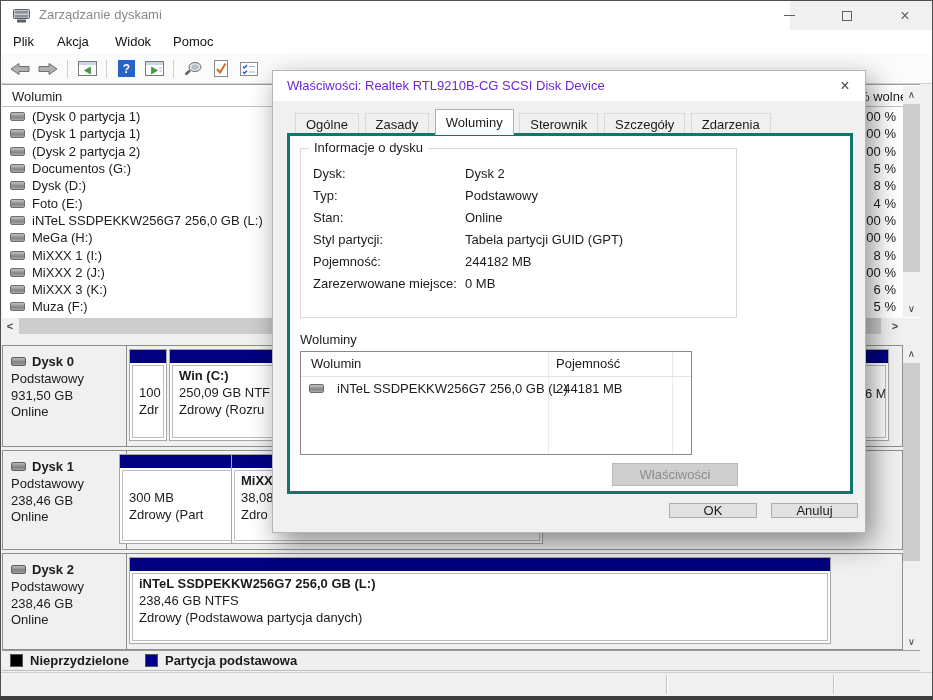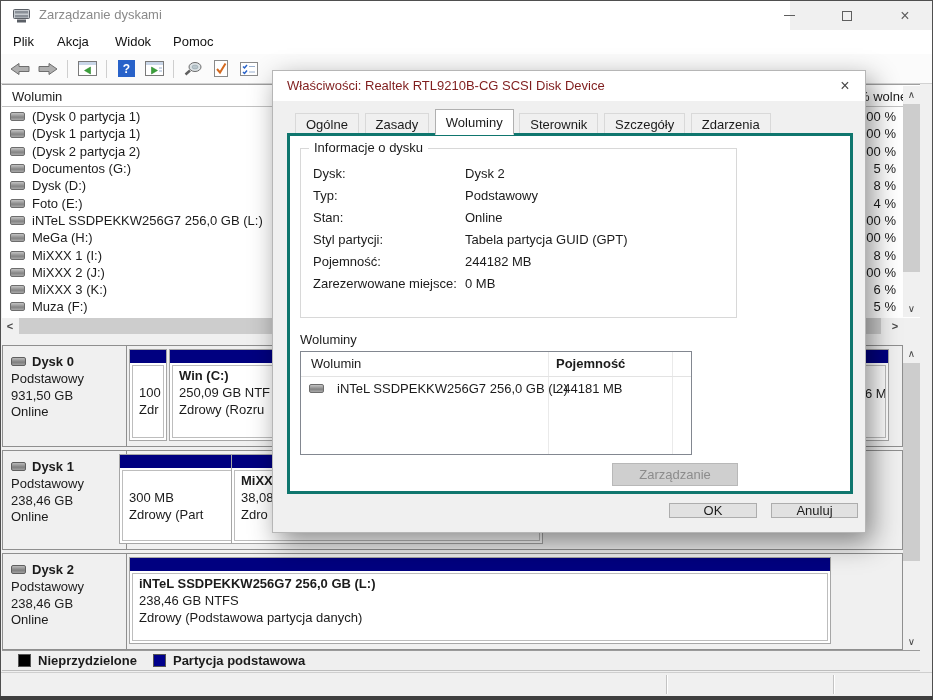--- a/index.html
+++ b/index.html
@@ -66,47 +66,47 @@
   .pb-line { line-height:17px; } .pb-name { font-weight:bold; }
   .pad { padding-top:18px; }
   .frag { position:absolute; left:162px; top:20px; }
   .dscroll { position:absolute; left:903px; top:345px; width:17px; height:305px; }
   .ds-up   { left:0; top:0; width:17px; height:16px; }
   .ds-thumb{ left:0; top:18px; width:17px; height:198px; }
   .ds-down { left:0; top:288px; width:17px; height:16px; }
 
   
   .legend { position:absolute; left:2px; top:650px; width:918px; height:21px; background:#efefef;
-            border-top:1px solid #9a9a9a; border-bottom:1px solid #bdbdbd; display:flex; align-items:center; padding-left:16px; }
+            border-top:1px solid #9a9a9a; border-bottom:1px solid #bdbdbd; display:flex; align-items:center; padding-left:8px; }
   .legend-item { display:flex; align-items:center; margin-right:16px; font-weight:bold; }
   .swatch { width:13px; height:13px; margin-right:7px; border:1px solid #555; }
   .swatch-black { background:#000000; } .swatch-navy { background:#00008b; }
   .statusbar { position:absolute; left:1px; top:672px; width:931px; height:24px; background:#f0f0f0; border-top:1px solid #cfcfcf; }
   .st-sep { position:absolute; top:2px; bottom:2px; width:1px; background:#c3c3c3; box-shadow:1px 0 0 #fff; }
   .bottom-strip { position:absolute; left:0; top:696px; width:933px; height:4px; background:#3f3f3f; }
 
   
   .dialog { position:absolute; left:272px; top:70px; width:594px; height:463px; background:#f0f0f0;
             border:1px solid #b6b6b6; box-shadow:6px 10px 26px rgba(0,0,0,0.45); z-index:10; }
   .dlg-titlebar { position:absolute; left:0; top:0; width:100%; height:30px; background:#fff; }
-  .dlg-title { position:absolute; left:14px; top:7px; color:#7f1d1d; white-space:nowrap; }
+  .dlg-title { position:absolute; left:14px; top:7px; color:#6d28d9; white-space:nowrap; }
   .dlg-close { position:absolute; right:4px; top:0; width:32px; height:30px; display:flex; align-items:center; justify-content:center; color:#4a4a4a; font-size:16px; }
   .dlg-tabs { position:absolute; left:22px; top:40px; height:23px; white-space:nowrap; }
   .dlg-tab { display:inline-block; padding:3px 10px 4px; background:#f0f0f0; border:1px solid #d9d9d9; margin-right:2px; position:relative; top:0; }
   .dlg-tab.active { background:#fff; border-color:#b0b0b0; border-bottom-color:#fff; padding-top:5px; top:-2px; z-index:5; }
   .dlg-page { position:absolute; left:14px; top:62px; width:566px; height:361px; background:#fff; border:3px solid #0f766e; }
   .groupbox { position:absolute; left:10px; top:12px; width:437px; height:170px; border:1px solid #d8d8d8; }
   .gb-legend { position:absolute; left:8px; top:-9px; background:#fff; padding:0 5px; }
   .gb-rows { padding:13px 0 0 12px; }
   .info-row { display:flex; height:22px; align-items:center; }
   .info-label { width:152px; flex:0 0 auto; }
   .vol-section-label { position:absolute; left:10px; top:196px; }
   .dlg-table { position:absolute; left:10px; top:215px; width:392px; height:104px; border:1px solid #828790; background:#fff; }
   .dt-header { position:absolute; left:0; top:0; width:100%; height:25px; border-bottom:1px solid #e3e3e3; }
-  .dt-col1 { position:absolute; left:10px; top:4px; } .dt-col2 { position:absolute; left:255px; top:4px;font-weight:bold; }
+  .dt-col1 { position:absolute; left:10px; top:4px; } .dt-col2 { position:absolute; left:255px; top:4px; }
   .dt-grid1 { position:absolute; left:247px; top:0; bottom:0; width:1px; background:#eaeaea; }
   .dt-grid2 { position:absolute; left:371px; top:0; bottom:0; width:1px; background:#eaeaea; }
   .dt-row { position:absolute; left:0; top:26px; width:100%; height:21px; display:flex; align-items:center; }
   .dt-row .vol-ico { margin-left:8px; }
   .dt-cap { position:absolute; left:255px; }
   .btn { display:flex; align-items:center; justify-content:center; background:#e1e1e1; border:1px solid #adadad; }
   .btn-props { position:absolute; left:322px; top:327px; width:126px; height:23px; background:#cfcfcf; border-color:#b8b8b8; color:#8c8c8c; }
   .dlg-footer-btn { position:absolute; top:432px; height:15px; }
   .btn-ok { left:396px; width:88px; } .btn-cancel { left:498px; width:87px; }
 </style>
@@ -410,21 +410,21 @@
           <div class="info-row">
               <span class="info-label">Typ:</span>
               <span>Podstawowy</span>
             </div>
           <div class="info-row">
               <span class="info-label">Stan:</span>
               <span>Online</span>
             </div>
           <div class="info-row">
               <span class="info-label">Styl partycji:</span>
-              <span>Tabela partycja GUID (GPT)</span>
+              <span>Tabela partycji GUID (GPT)</span>
             </div>
           <div class="info-row">
               <span class="info-label">Pojemność:</span>
               <span>244182 MB</span>
             </div>
           <div class="info-row">
               <span class="info-label">Zarezerwowane miejsce:</span>
               <span>0 MB</span>
             </div>
         </div>
@@ -436,19 +436,19 @@
         <div class="dt-header">
           <span class="dt-col1">Wolumin</span>
           <span class="dt-col2">Pojemność</span>
         </div>
         <div class="dt-row">
           <span class="vol-ico"></span>
           <span style="margin-left:6px">iNTeL SSDPEKKW256G7 256,0 GB (L:)</span>
           <span class="dt-cap">244181 MB</span>
         </div>
       </div>
-      <div class="btn btn-props">Zarządzanie</div>
+      <div class="btn btn-props">Właściwości</div>
     </div>
     <div class="btn dlg-footer-btn btn-ok">OK</div>
     <div class="btn dlg-footer-btn btn-cancel">Anuluj</div>
   </div>
 
 </div>
 
 </body></html>

